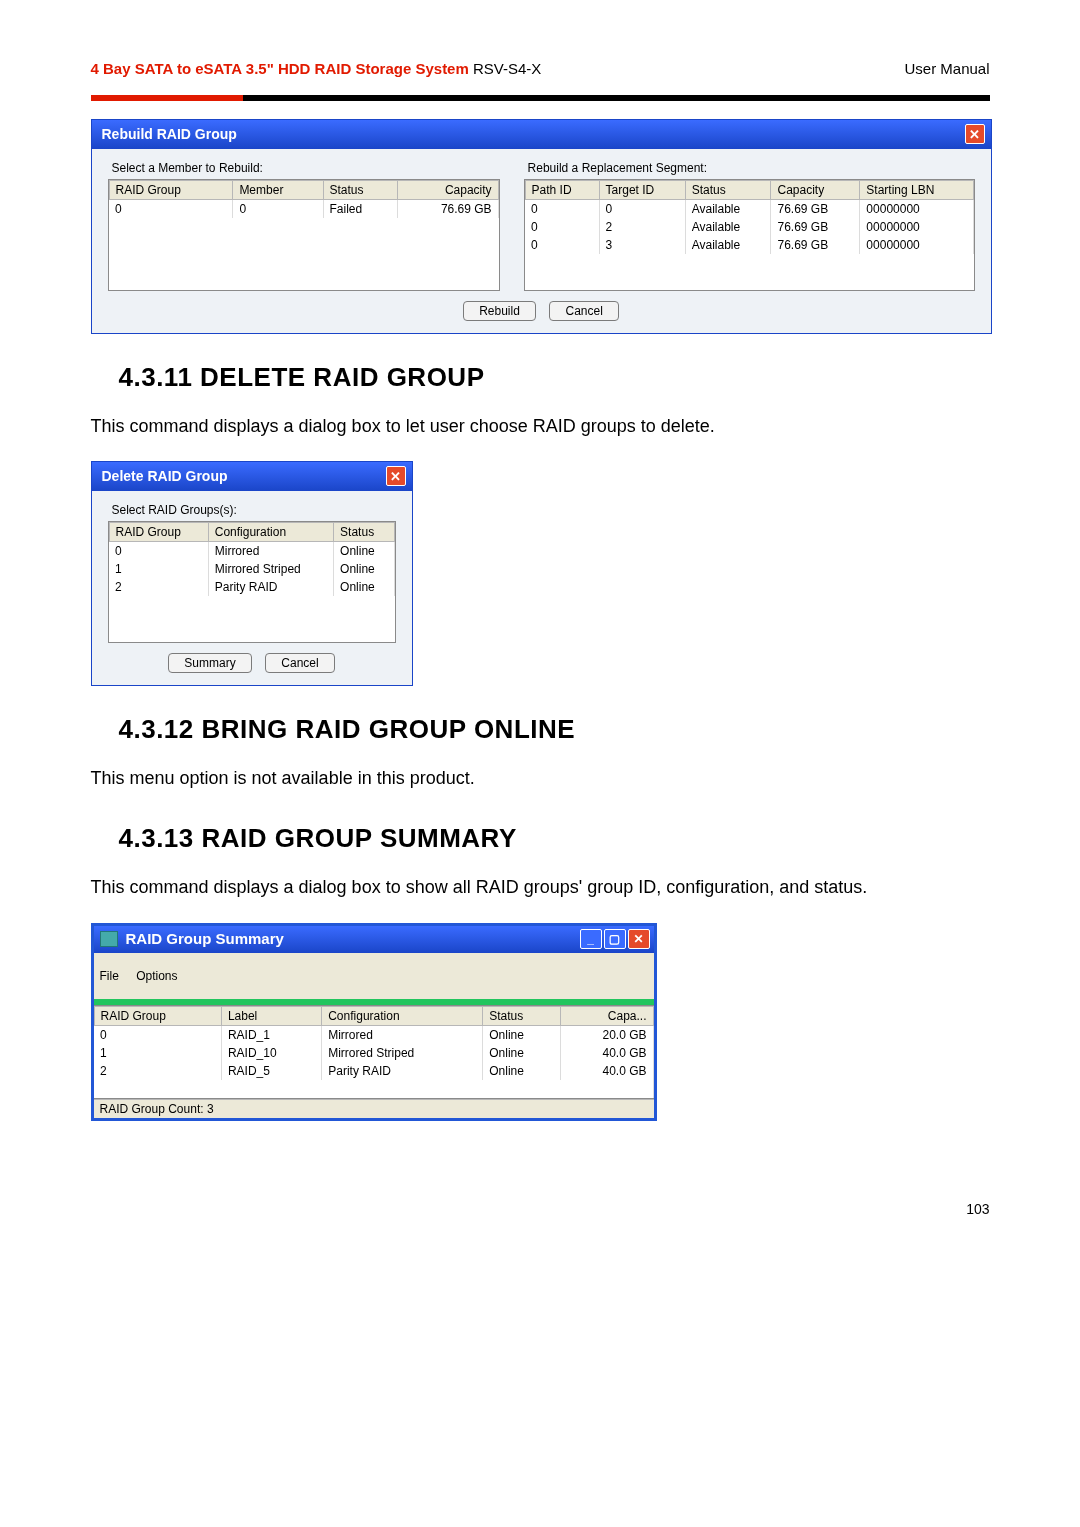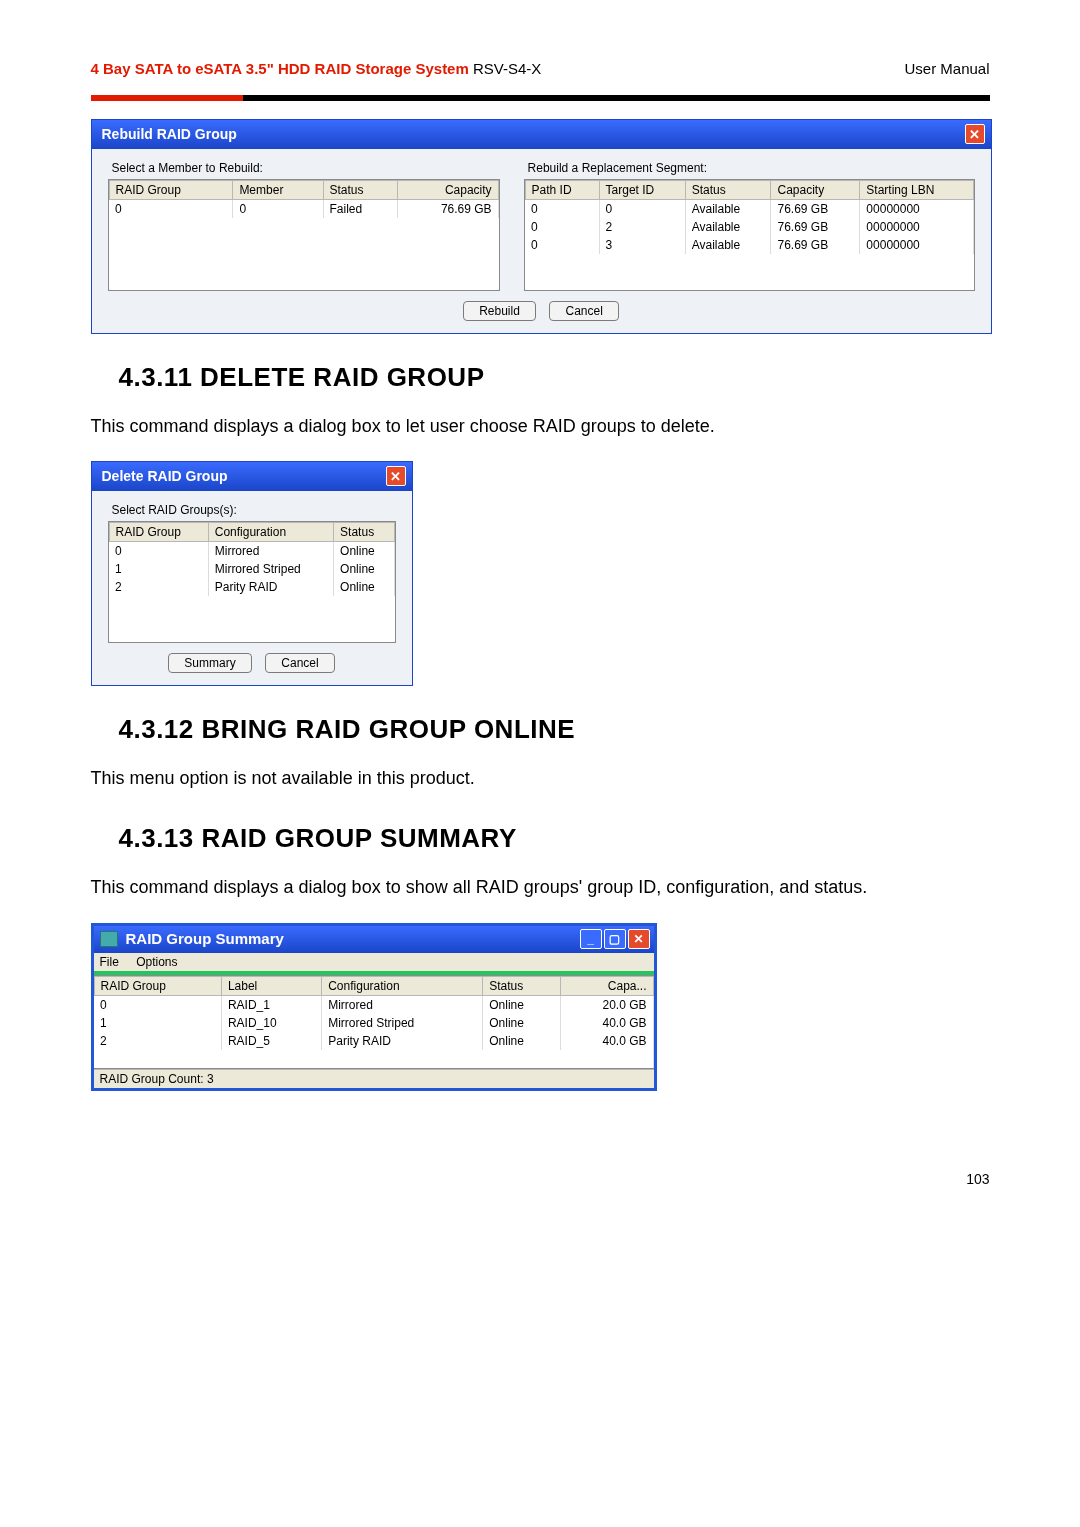--- a/index.html
+++ b/index.html
@@ -31,21 +31,21 @@
   h2.sec{font-family:Arial,sans-serif;font-weight:bold;font-size:26px;margin:28px 0 16px 28px;letter-spacing:.5px}
   .body-txt{font-size:18px;line-height:1.9;margin:6px 0 18px 0}
 
   
   .sum-win{border:3px solid #2257d6;background:#ef4444}
   .sum-title{background:linear-gradient(#3a6bff,#1a45c8);color:#fff;font-weight:bold;display:flex;align-items:center;justify-content:space-between;padding:3px 4px 4px 6px}
   .sum-title .t{font-size:15px;margin-left:4px}
   .win-btns{display:flex;gap:2px}
   .win-btn{width:20px;height:18px;border:1px solid #fff;border-radius:2px;background:#3a6bff;display:flex;align-items:center;justify-content:center;color:#fff;font-size:12px}
   .win-btn.close{background:#e54a2a}
-  .menubar{background:#ece9d8;border-bottom:4px solid #22c55e;font-size:12px;padding:2px 6px}
+  .menubar{background:#ece9d8;border-bottom:6px solid #22c55e;font-size:12px;padding:16px 6px}
   .menubar span{margin-right:14px}
   .status{border-top:1px solid #b7b7b7;background:#ece9d8;font-size:12px;padding:2px 6px}
 
   .pgnum{text-align:right;font-size:14px;margin-top:80px}
   .icon-sq{width:16px;height:14px;background:#4aa;display:inline-block;border:1px solid #277;margin-right:4px;vertical-align:middle}
 </style>
 </head>
 <body>
 
 <div class="page">

